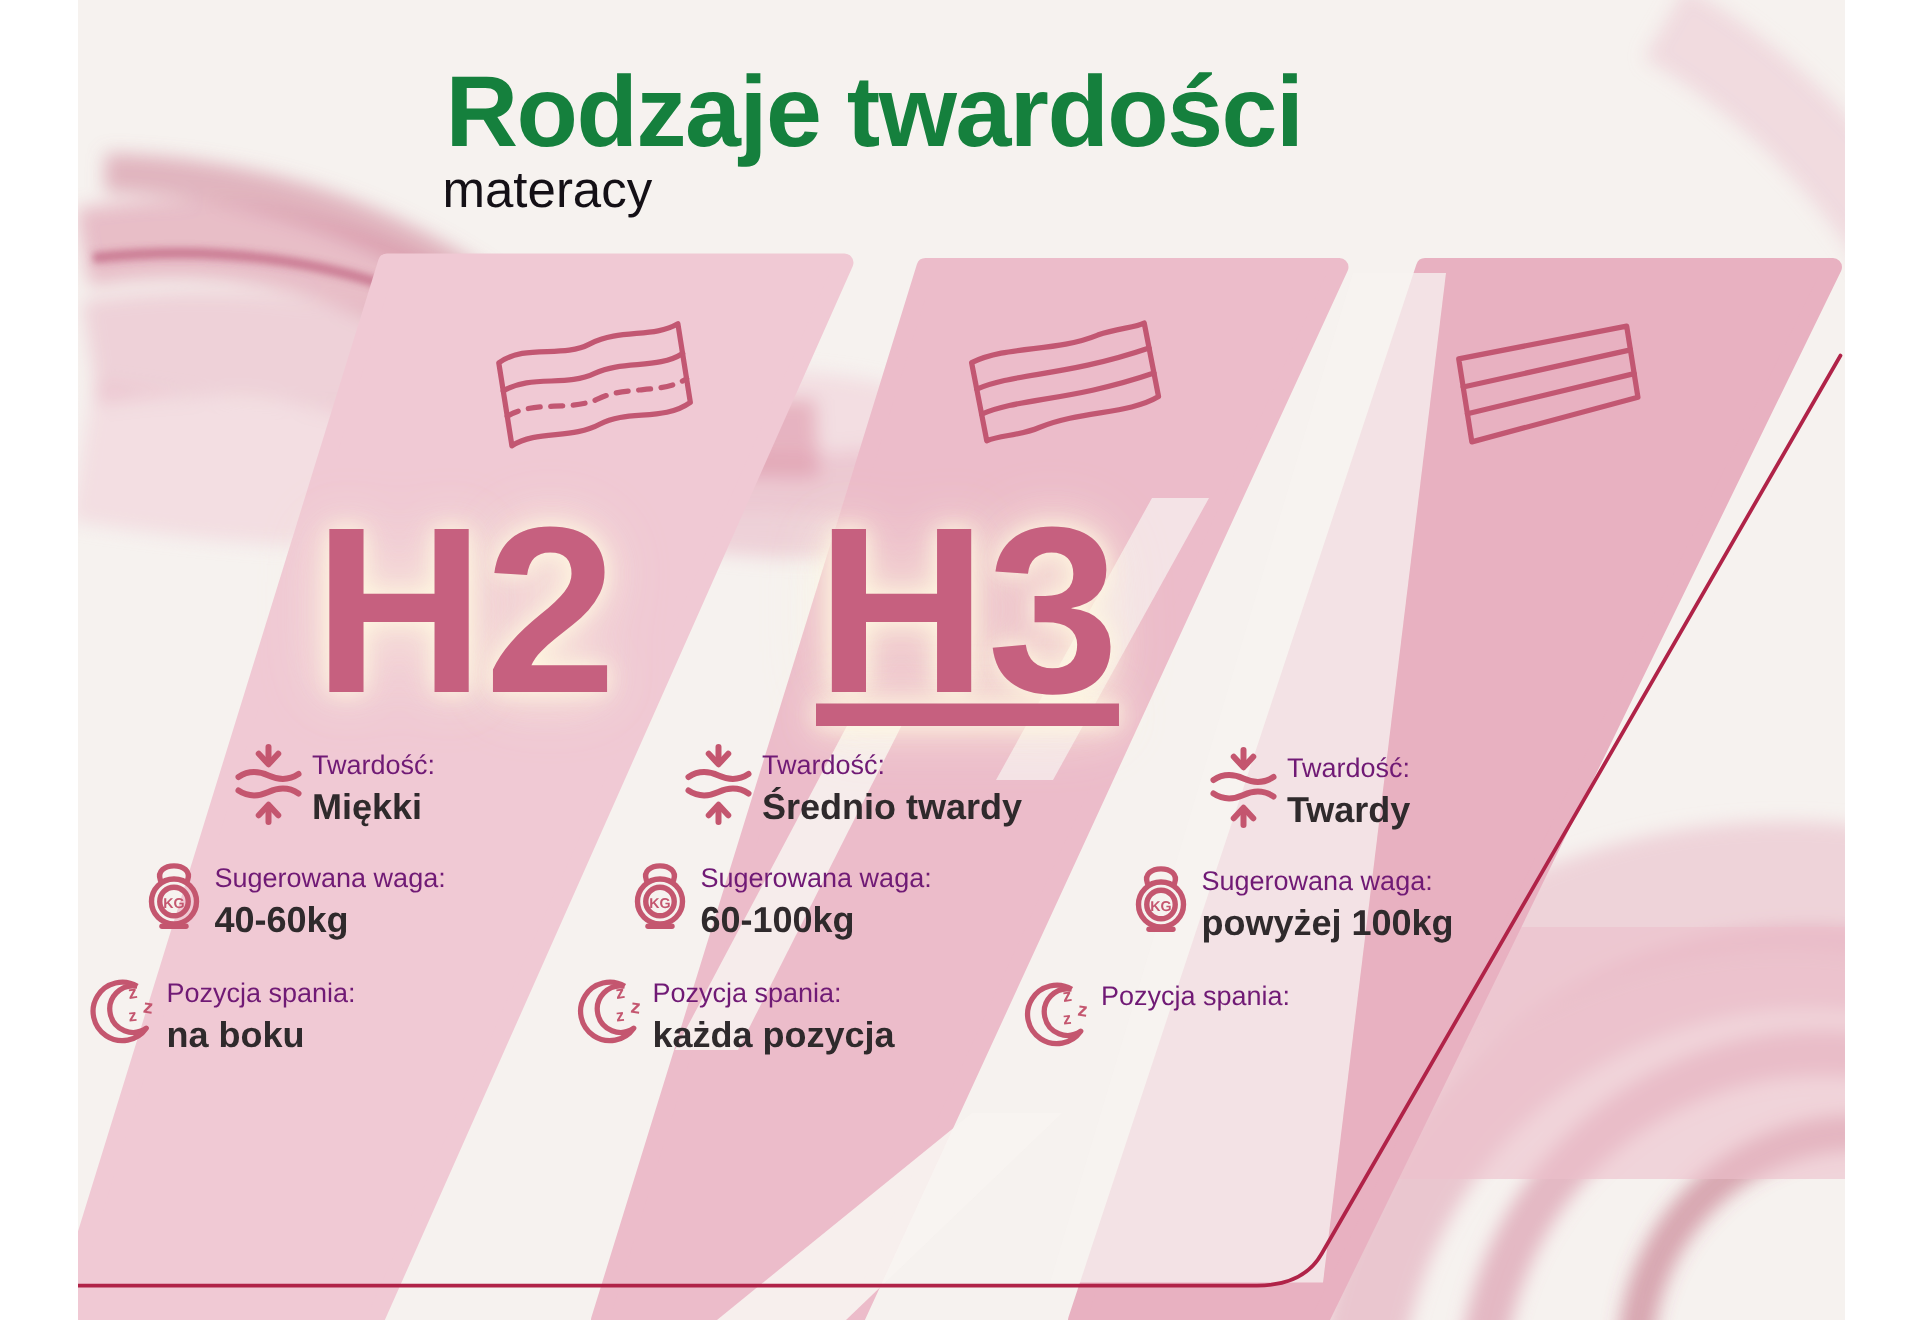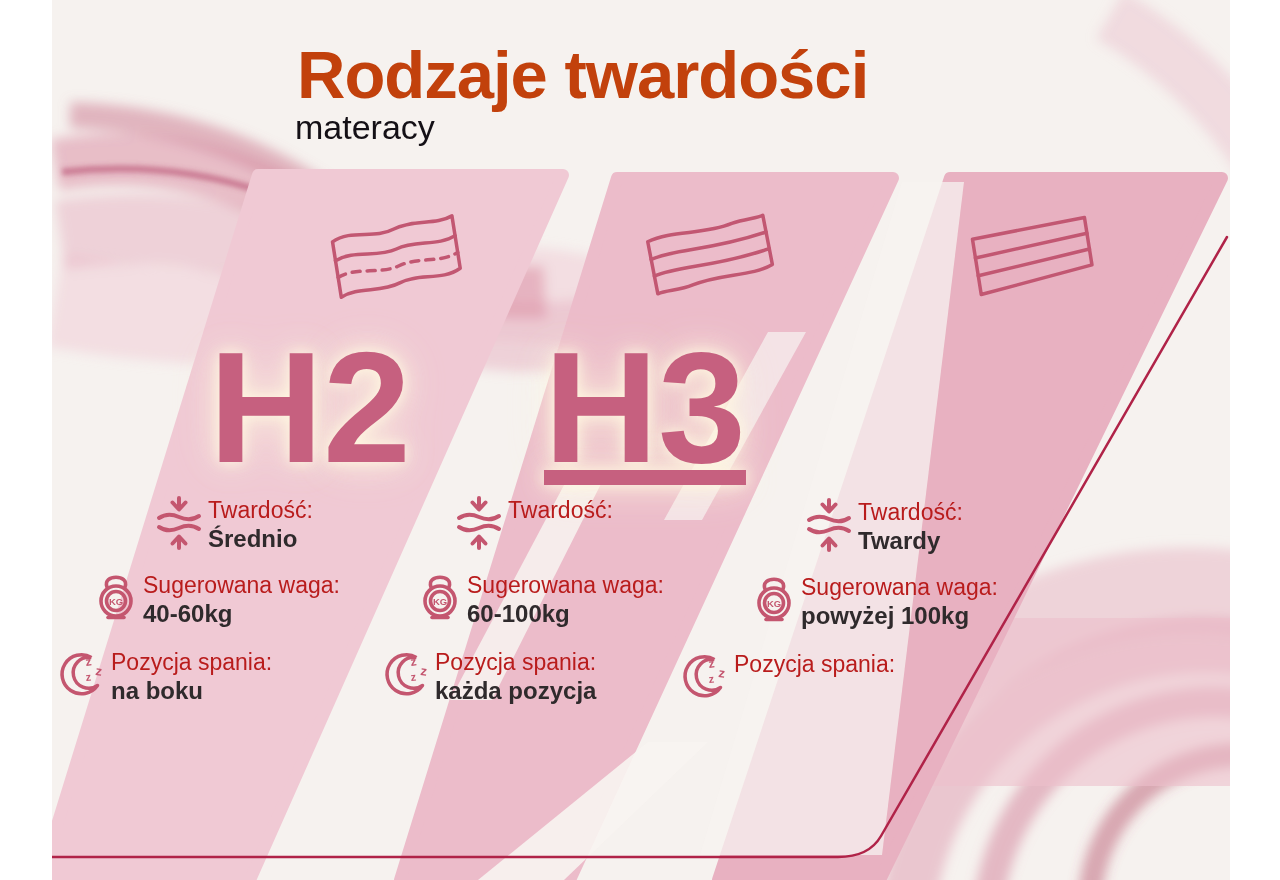--- a/index.html
+++ b/index.html
@@ -4,35 +4,35 @@
 <style>
   html,body{margin:0;padding:0;background:#ffffff;}
   #stage{
     position:relative;width:1280px;height:880px;overflow:hidden;
     background:#f6f2ef;
     font-family:"Liberation Sans","DejaVu Sans",sans-serif;
   }
   #bg{position:absolute;left:0;top:0;width:1280px;height:880px;}
   .title-main{
     position:absolute;left:297px;top:36px;
-    font-size:67px;font-weight:600;letter-spacing:-1px;color:#c2410c;
+    font-size:67px;font-weight:600;letter-spacing:-1px;color:#15803d;
   }
   .title-sub{
     position:absolute;left:295px;top:108px;
     font-size:34px;font-weight:500;color:#141016;
   }
   .col-letter{
     position:absolute;width:300px;text-align:center;
     font-size:158px;font-weight:700;line-height:1;color:#c6607f;
     text-shadow:0 0 14px rgba(255,249,224,0.95),0 0 30px rgba(255,249,224,0.75),0 0 48px rgba(255,249,224,0.45);
   }
   .mattress-icon{position:absolute;}
   .row-icon{position:absolute;}
   .info-text{position:absolute;white-space:nowrap;}
-  .row-label{font-size:23px;line-height:28px;color:#b91c1c;}
+  .row-label{font-size:18px;line-height:28px;color:#701a75;}
   .row-value{font-size:24px;line-height:29px;font-weight:700;color:#2f2a2c;}
 </style>
 </head>
 <body>
 
 <div id="stage">
 
   <svg id="bg" viewBox="0 0 1280 880" xmlns="http://www.w3.org/2000/svg">
     <defs>
       <filter id="soft" x="-40%" y="-40%" width="180%" height="180%">
@@ -117,21 +117,21 @@
       <path d="M23,3 L23,13"></path>
         <path d="M16.5,7.5 L23,14.5 L29.5,7.5"></path>
       <path d="M3,23 Q12,17 23,22 Q34,27 43,21"></path>
       <path d="M3,32 Q12,38 23,33 Q34,28 43,34"></path>
       <path d="M23,53 L23,43"></path>
         <path d="M16.5,48.5 L23,41.5 L29.5,48.5"></path>
     </g>
   </svg>
   <div class="info-text" style="left:208px;top:496px;">
     <div class="row-label">Twardość:</div>
-    <div class="row-value">Średnio</div>
+    <div class="row-value">Miękki</div>
   </div>
 
   <svg class="row-icon" style="left:94px;top:571px;" width="44" height="50" viewBox="0 0 44 50">
     <g fill="none" stroke="#c4566f" stroke-width="3.6" stroke-linecap="round">
       <path d="M13,16 C8,3 36,3 31,16"></path>
       <circle cx="22" cy="30" r="15"></circle>
       <circle cx="22" cy="30" r="9.5"></circle>
       <path d="M14,46.5 L30,46.5"></path>
     </g>
     <text x="22" y="34" font-size="9.5" font-weight="700" fill="#c4566f" text-anchor="middle" font-family="Liberation Sans, sans-serif">KG</text>
@@ -157,20 +157,21 @@
       <path d="M23,3 L23,13"></path>
         <path d="M16.5,7.5 L23,14.5 L29.5,7.5"></path>
       <path d="M3,23 Q12,17 23,22 Q34,27 43,21"></path>
       <path d="M3,32 Q12,38 23,33 Q34,28 43,34"></path>
       <path d="M23,53 L23,43"></path>
         <path d="M16.5,48.5 L23,41.5 L29.5,48.5"></path>
     </g>
   </svg>
   <div class="info-text" style="left:508px;top:496px;">
     <div class="row-label">Twardość:</div>
+    <div class="row-value">Średnio twardy</div>
   </div>
 
   <svg class="row-icon" style="left:418px;top:571px;" width="44" height="50" viewBox="0 0 44 50">
     <g fill="none" stroke="#c4566f" stroke-width="3.6" stroke-linecap="round">
       <path d="M13,16 C8,3 36,3 31,16"></path>
       <circle cx="22" cy="30" r="15"></circle>
       <circle cx="22" cy="30" r="9.5"></circle>
       <path d="M14,46.5 L30,46.5"></path>
     </g>
     <text x="22" y="34" font-size="9.5" font-weight="700" fill="#c4566f" text-anchor="middle" font-family="Liberation Sans, sans-serif">KG</text>

